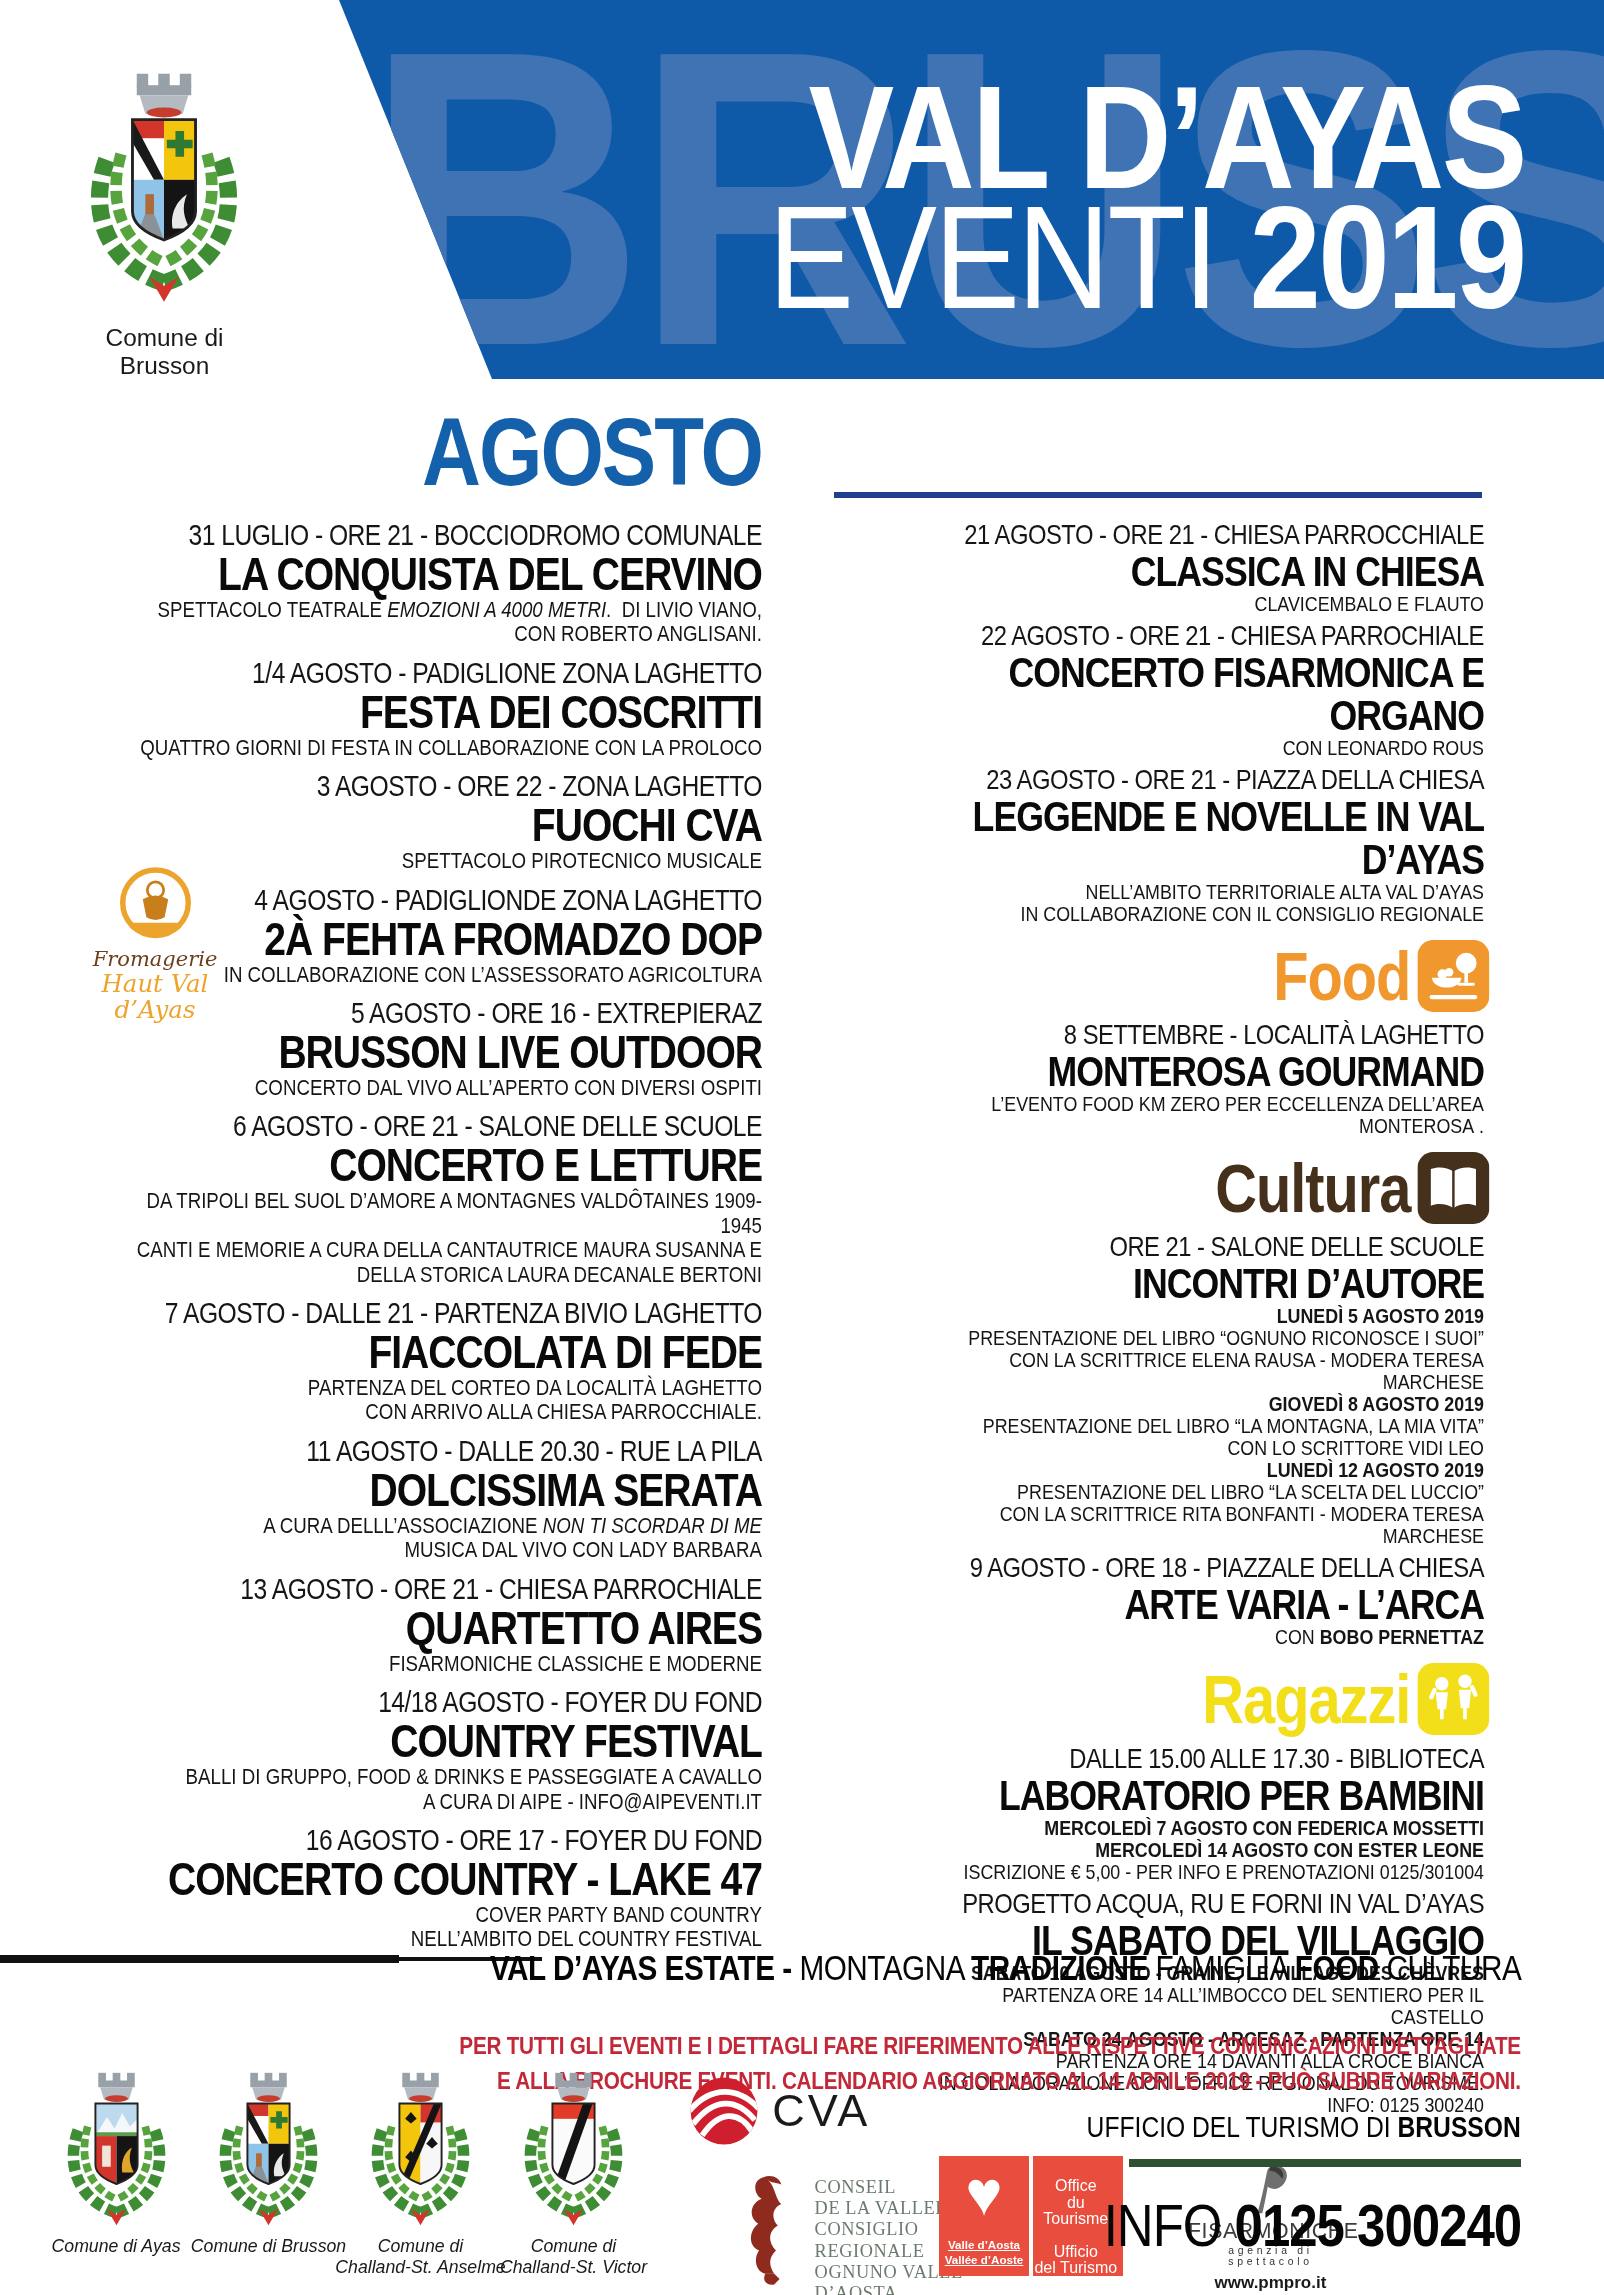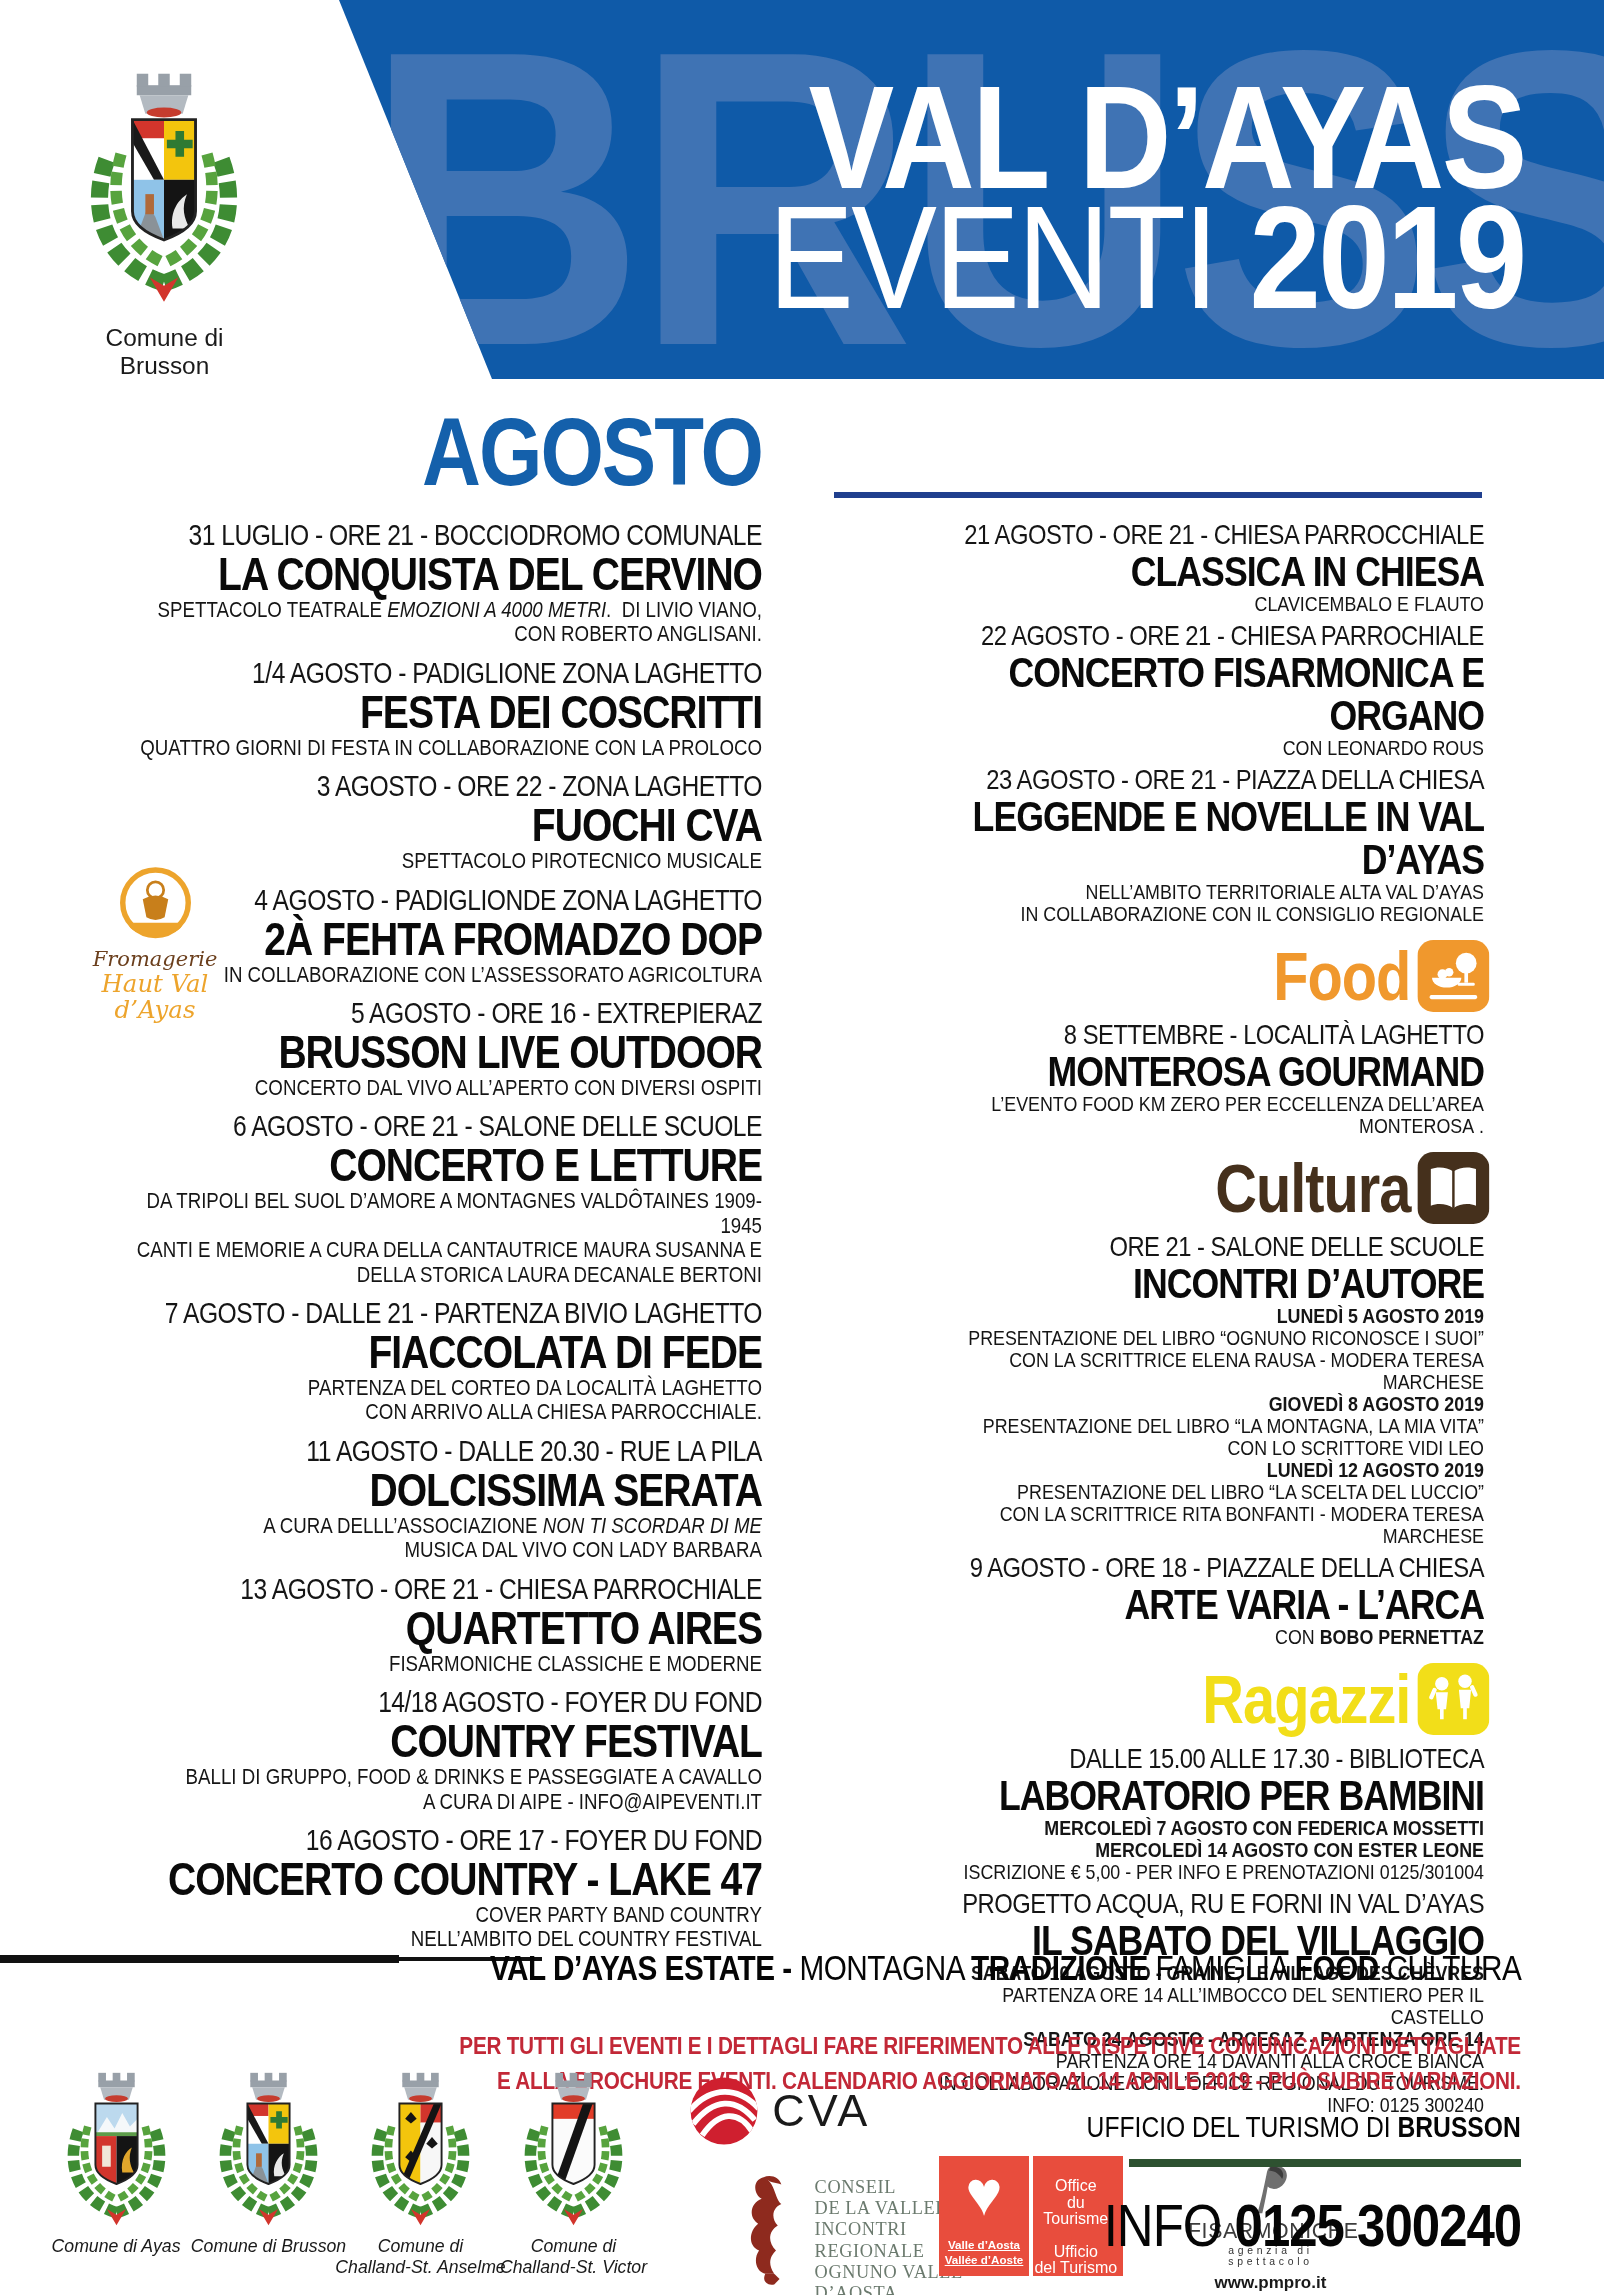--- a/index.html
+++ b/index.html
@@ -463,21 +463,21 @@
 
   <div class="conseil">
     <svg width="73" height="116" viewBox="0 0 80 130">
       <path d="M40,6 C26,10 30,26 38,30 C26,34 22,50 34,58 C24,66 22,82 35,88 C28,98 32,112 42,114 L52,114 C44,102 48,94 54,88 C44,78 46,66 56,60 C48,52 50,40 60,36 C52,30 54,12 40,6 Z" fill="#8e2a1e"></path>
       <path d="M40,6 C48,2 58,6 60,14 C54,12 46,12 40,6 Z" fill="#8e2a1e"></path>
       <path d="M42,114 C38,122 44,128 52,126 L58,120 L52,114 Z" fill="#8e2a1e"></path>
     </svg>
     <div class="conseil-text">
       <div>CONSEIL</div>
       <div>DE LA VALLEE</div>
-      <div>INCONTRI</div>
+      <div>CONSIGLIO</div>
       <div>REGIONALE</div>
       <div>OGNUNO VALLE</div>
       <div>D’AOSTA</div>
     </div>
   </div>
 
   <div class="vda">
     <div class="vda-box">
       <div class="vda-heart">♥</div>
       <div class="vda-names">

